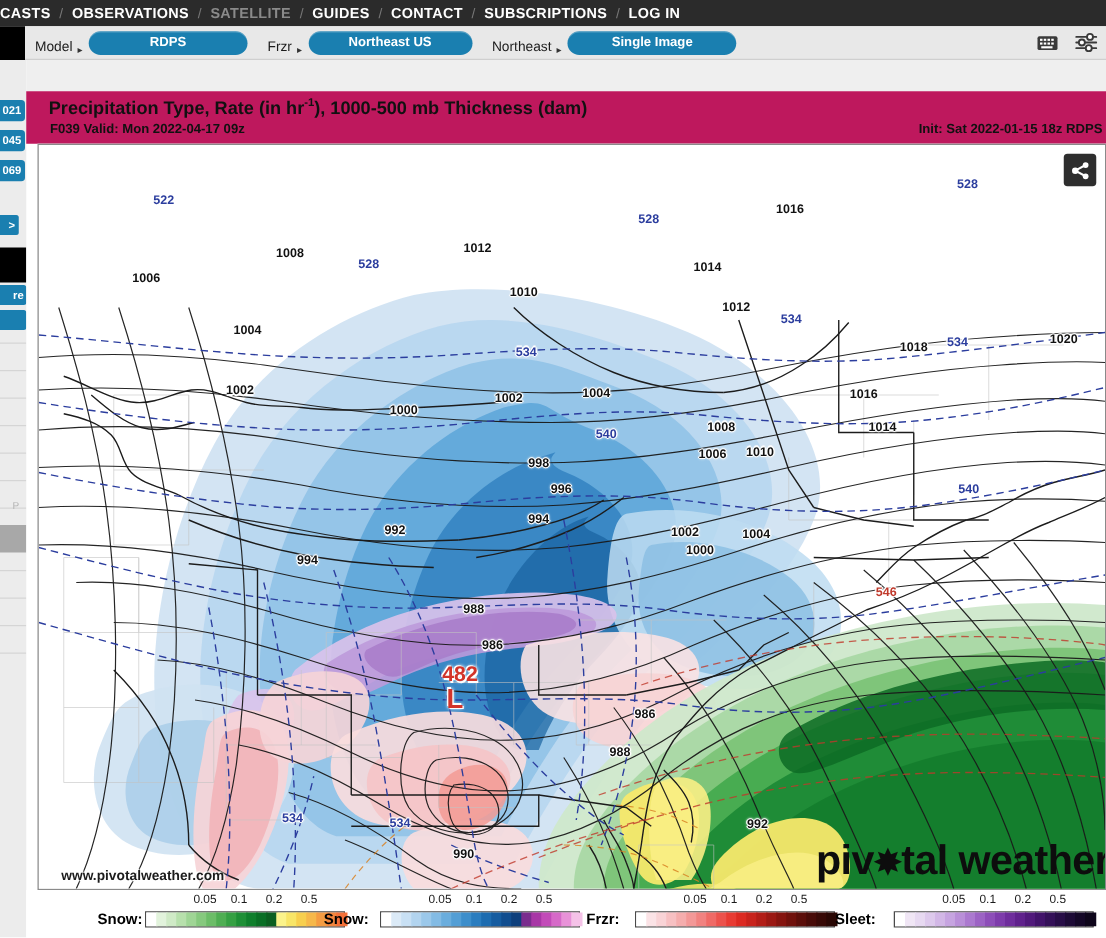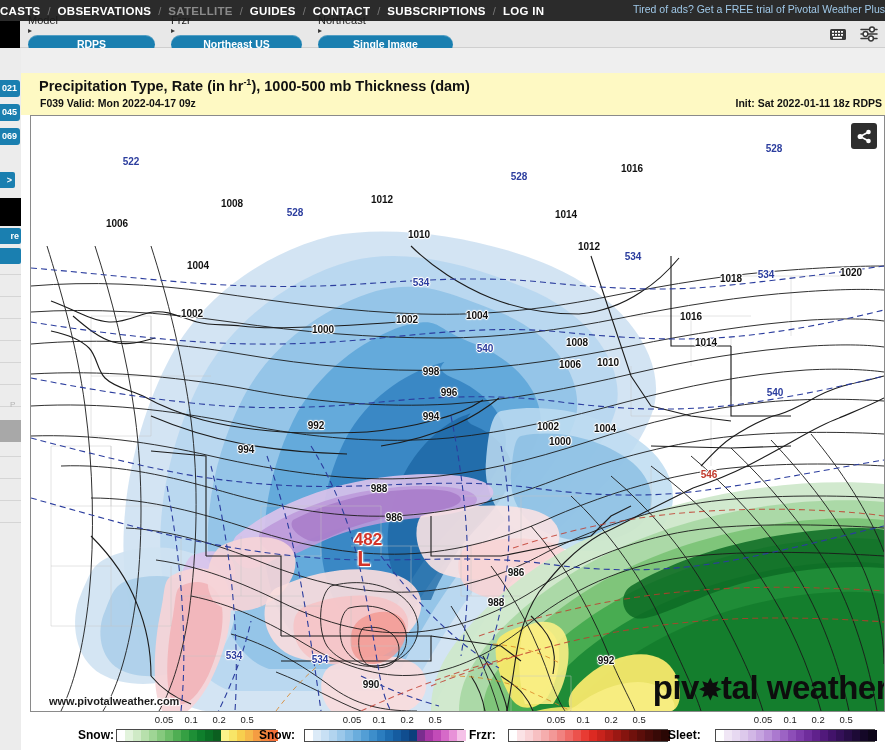--- a/index.html
+++ b/index.html
@@ -34,21 +34,21 @@
   .toolbar {
     position: absolute; left: 0; top: 21px; width: 885px; height: 27px;
     background: #e8e8e8;
     border-bottom: 1px solid #cfcfcf;
     display: flex; align-items: center;
   }
   .toolbar-blackstub {
     position: absolute; left: 0; top: 0; width: 20px; height: 27px;
     background: #000;
   }
-  .ctl-group { display: flex; align-items: flex-start; margin-left: 7px; flex-direction: column; }
+  .ctl-group { display: flex; align-items: flex-end; margin-left: 7px; }
   .ctl-label {
     font-size: 11px; color: #1c1c1c; font-weight: normal;
     margin-right: 4px; white-space: nowrap;
   }
   .ctl-caret { font-size: 8px; color: #333; margin-right: 5px; }
   .pill {
     background: #1a7fb0; color: #fff; font-size: 10.5px; font-weight: bold;
     border-radius: 11px; height: 19px; line-height: 19px;
     text-align: center; cursor: pointer; white-space: nowrap;
     box-shadow: inset 0 1px 0 rgba(255,255,255,.25);
@@ -110,21 +110,21 @@
     background: #ad45a0; border-radius: 3px;
     color: #ffffff; font-size: 10px;
     text-align: center; line-height: 18px; cursor: pointer;
     white-space: nowrap; overflow: hidden;
   }
   .promo .snow { color: #7fd0f5; font-size: 9px; }
 
   
   .titleblock {
     position: absolute; left: 21px; top: 73px; width: 864px; height: 42px;
-    background: #fef9c3;
+    background: #be185d;
   }
   .t-main {
     position: absolute; left: 18px; top: 4px;
     font-size: 14.5px; font-weight: bold; color: #111;
     white-space: nowrap;
   }
   .t-main sup { font-size: 9px; vertical-align: super; }
   .t-sub {
     position: absolute; left: 19px; top: 24px;
     font-size: 10.5px; font-weight: bold; color: #111;
@@ -197,21 +197,20 @@
         <span class="nav-link dim">SATELLITE</span>
         <span class="nav-sep">/</span>
         <span class="nav-link">GUIDES</span>
         <span class="nav-sep">/</span>
         <span class="nav-link">CONTACT</span>
         <span class="nav-sep">/</span>
         <span class="nav-link">SUBSCRIPTIONS</span>
         <span class="nav-sep">/</span>
         <span class="nav-link">LOG IN</span>
       </div>
-    <div class="nav-promo">Tired of ads? Get a FREE trial of Pivotal Weather Plus</div>
   </div>
 
   <div class="toolbar">
     <div class="toolbar-blackstub"></div>
     <div class="ctl-group" style="margin-left:28px;">
       <span class="ctl-label">Model</span>
       <span class="ctl-caret">▸</span>
       <div class="pill model">RDPS</div>
     </div>
     <div class="ctl-group" style="margin-left:16px;">
@@ -279,21 +278,21 @@
     <div class="sb-strip" style="top:474px;"></div>
   </div>
 
   <div class="promo-band"></div>
 
   <div class="titleblock">
     <div class="t-main">
       <span>Precipitation Type, Rate (in hr</span><sup>-1</sup><span>), 1000-500 mb Thickness (dam)</span>
     </div>
     <div class="t-sub">F039 Valid: Mon 2022-04-17 09z</div>
-    <div class="t-init">Init: Sat 2022-01-11 18z RDPS</div>
+    <div class="t-init">Init: Sat 2022-01-15 18z RDPS</div>
   </div>
 
   <div class="map-wrap">
     <svg class="map-svg" width="853" height="595" viewBox="0 0 853 595">
       <defs>
         <clipPath id="mapclip">
             <rect x="0" y="0" width="853" height="595"></rect>
           </clipPath>
       </defs>
       <g clip-path="url(#mapclip)">

